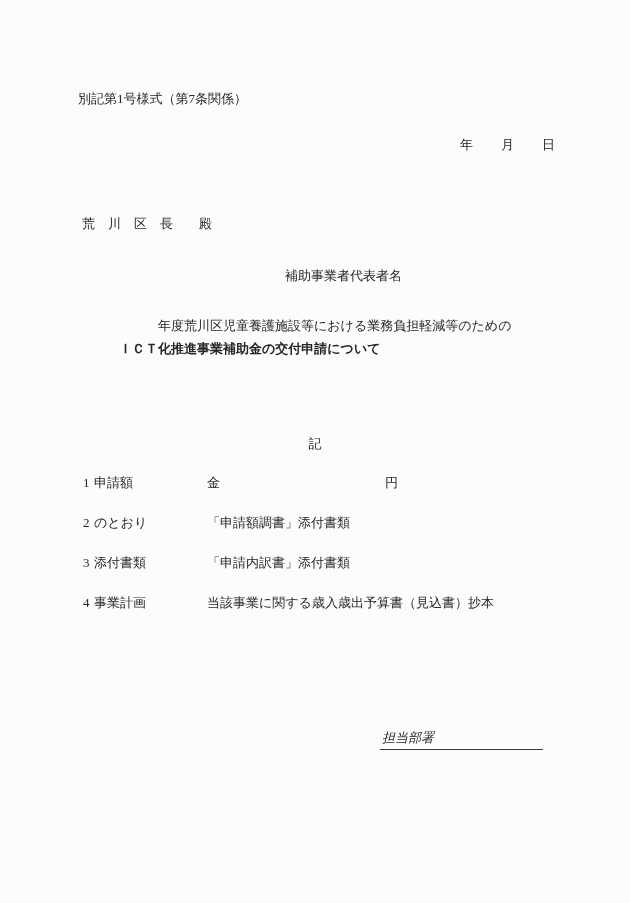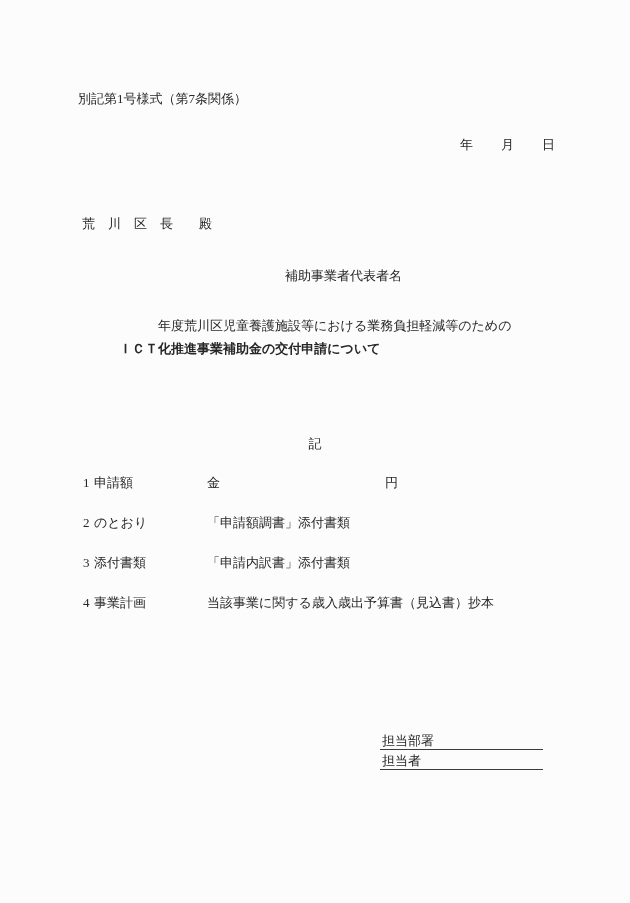--- a/index.html
+++ b/index.html
@@ -41,21 +41,22 @@
   .item-3 { top: 555px; }
   .item-4 { top: 595px; }
 
   .contact { left: 380px; top: 730px; width: 163px; }
   .contact-row {
     height: 20px;
     border-bottom: 1px solid #3c3c3c;
     padding-left: 2px;
     box-sizing: border-box;
     display: flex;
-    align-items: flex-end;
+    align-items: flex-start;
+    font-style: italic;
   }
 </style>
 </head>
 <body>
 
 <div class="page">
 
   <div class="abs form-id">別記第1号様式（第7条関係）</div>
 
   <div class="abs date-line">
@@ -97,18 +98,15 @@
   <div class="abs item item-4">
     <span class="no">4</span>
     <span class="label">事業計画</span>
     <span class="content">当該事業に関する歳入歳出予算書（見込書）抄本</span>
   </div>
 
   <div class="abs contact">
     <div class="contact-row">
       <span>担当部署</span>
     </div>
-    <div class="contact-row">
-      <span>担当者</span>
-    </div>
   </div>
 
 </div>
 
 </body></html>

